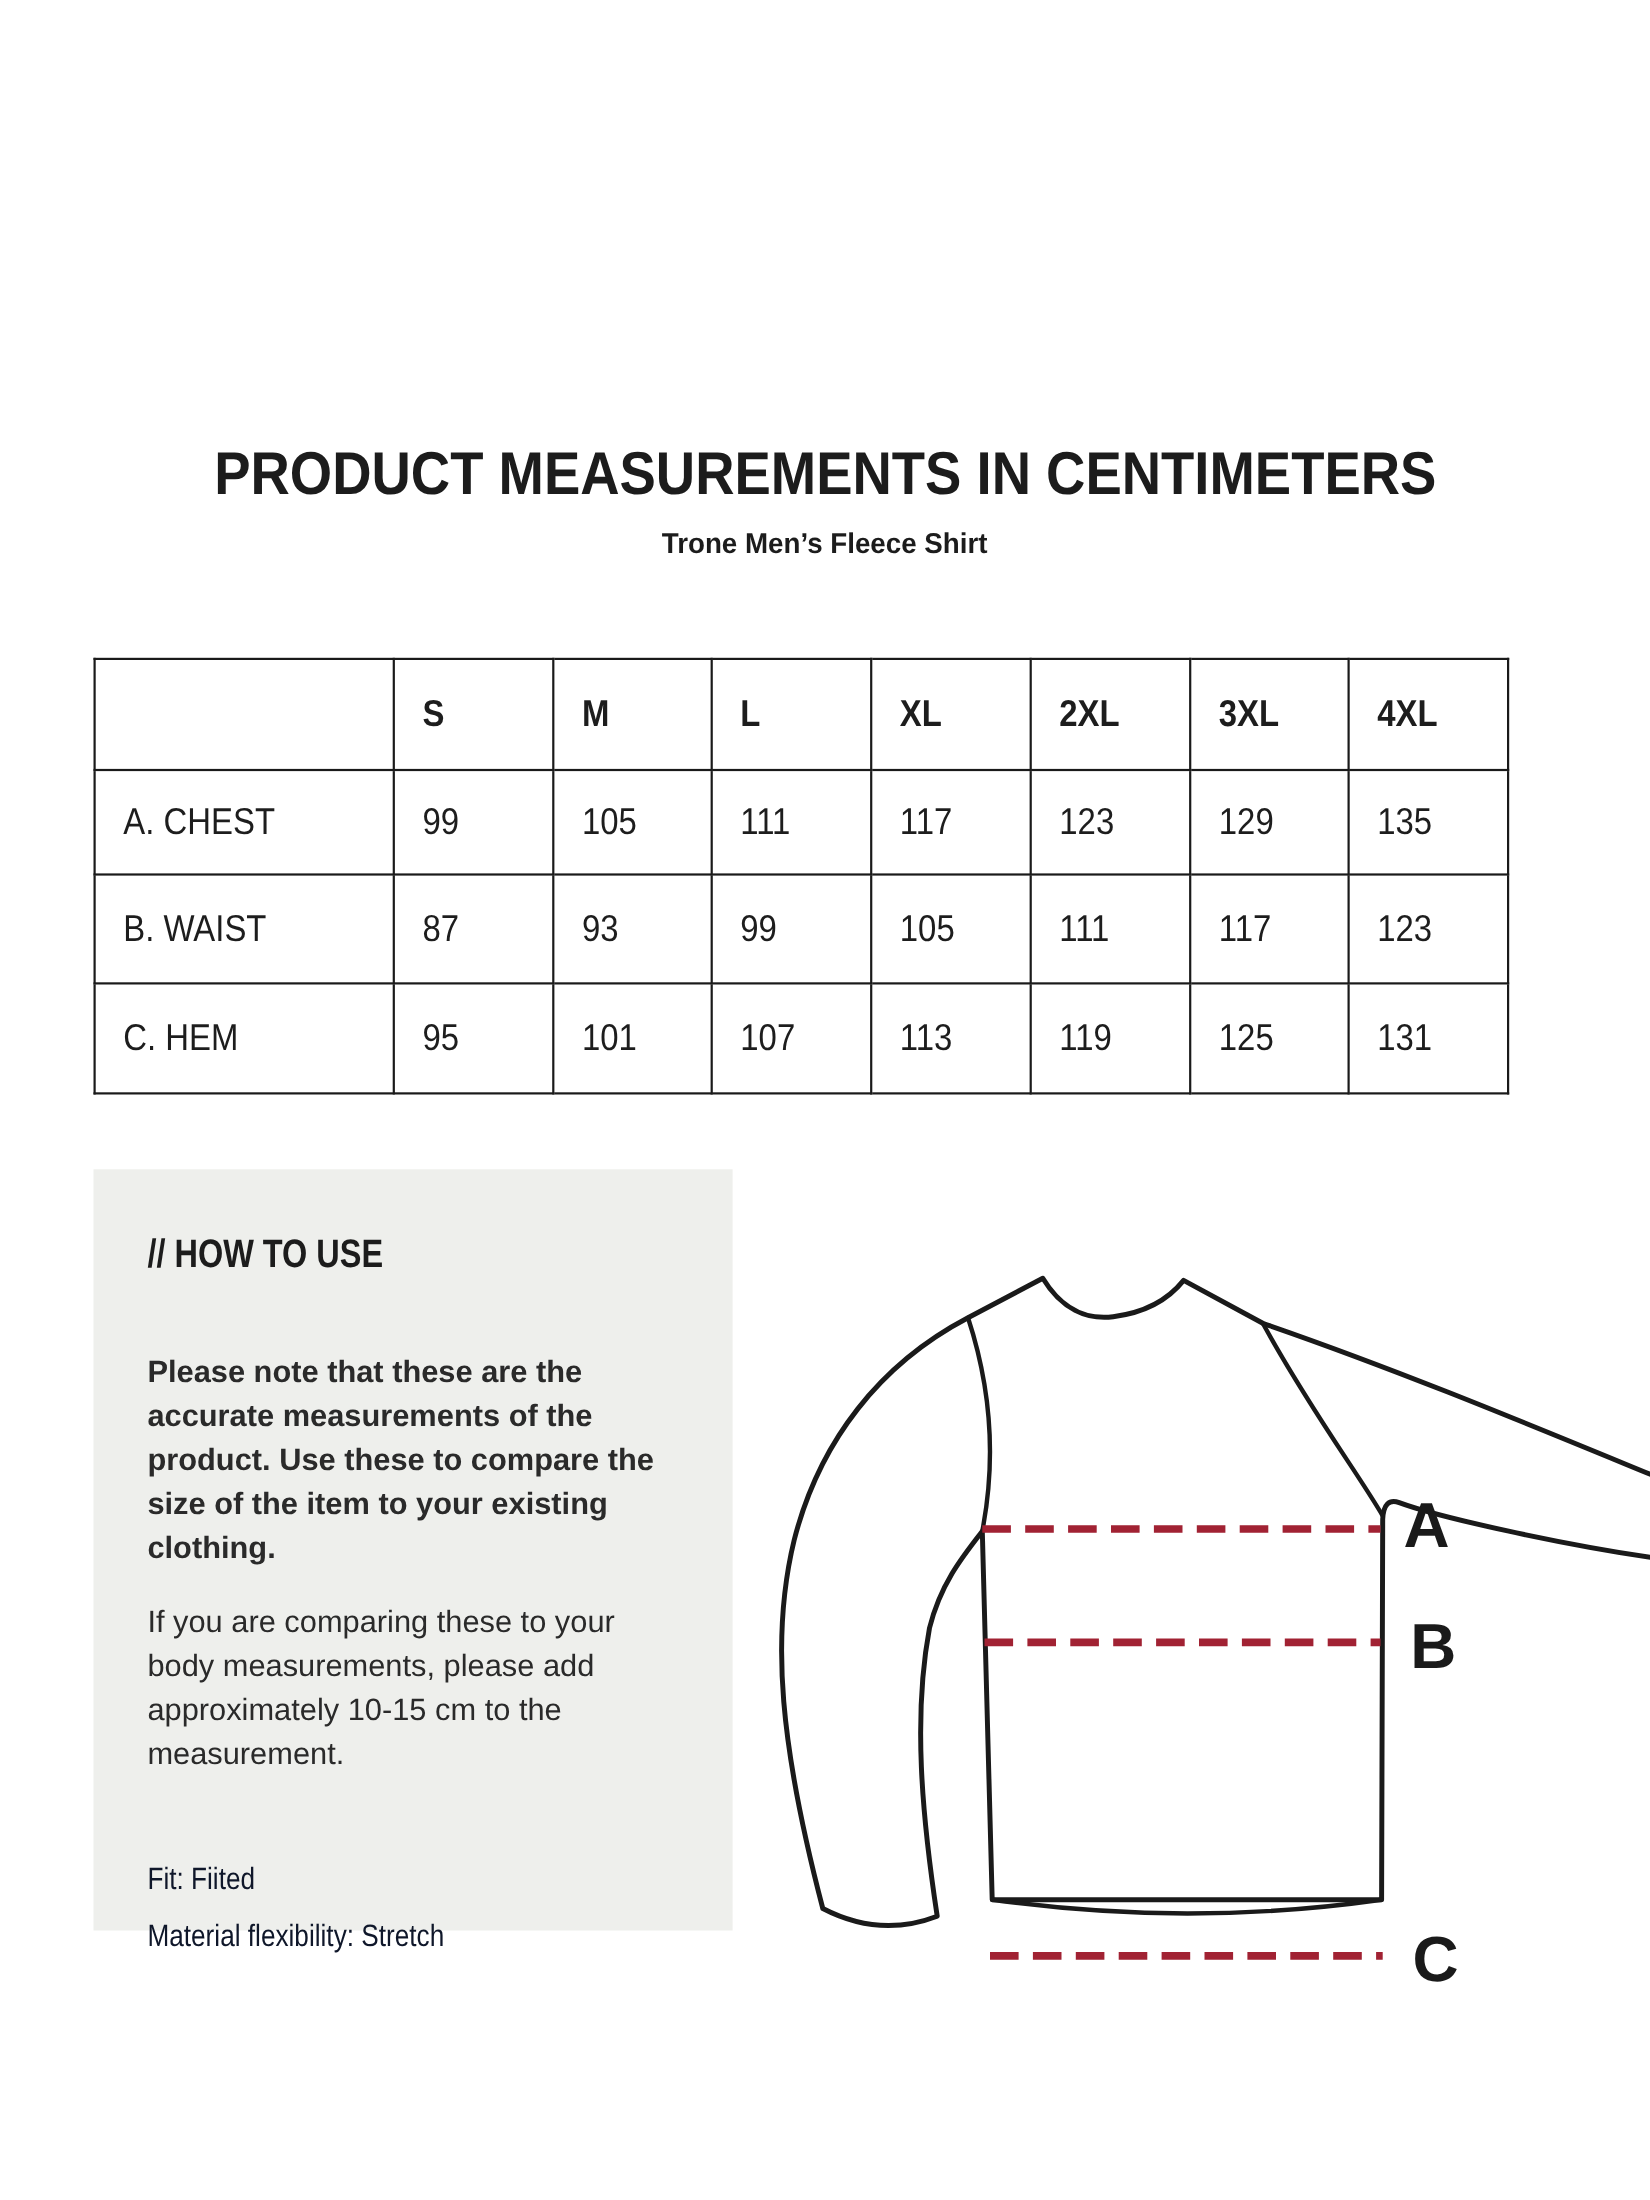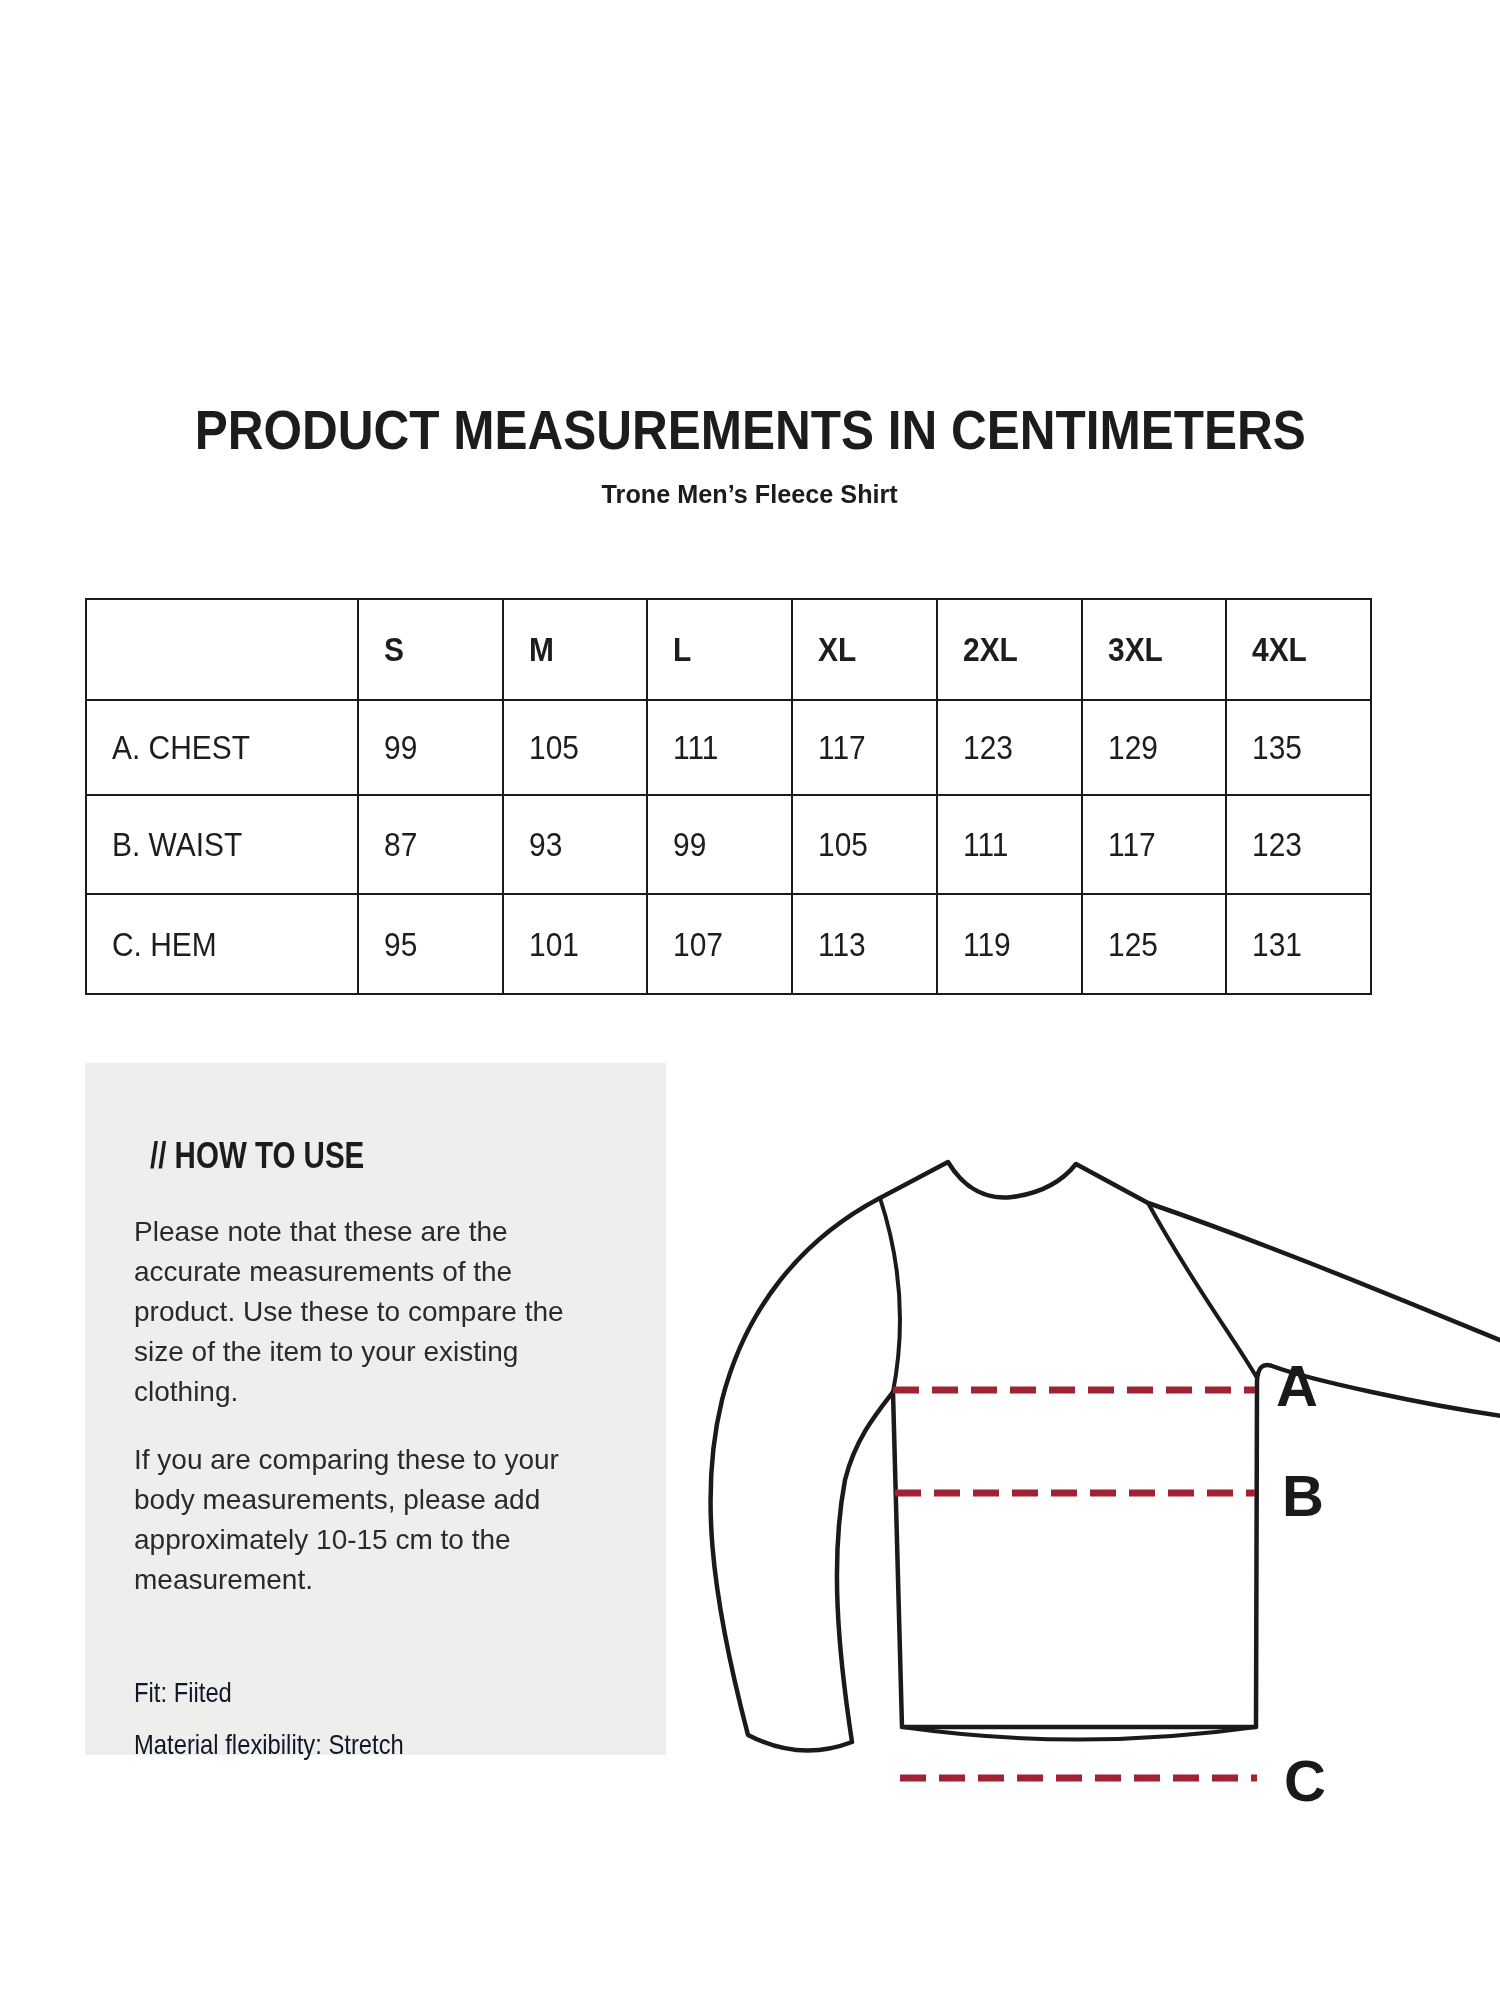--- a/index.html
+++ b/index.html
@@ -28,24 +28,24 @@
   table.size-table tr.r0{height:95px;padding-left:36px;}
   table.size-table tr.r1{height:99px;}
   table.size-table tr.r2{height:100px;}
   td.rowlabel{font-weight:bold;}
 
   
   .howto-panel{
     position:absolute;left:85px;top:1063px;width:581px;height:692px;
     background:#eeefec;box-sizing:border-box;padding:55px 40px 0 49px;
   }
-  .howto-heading{font-size:36px;font-weight:bold;line-height:44px;margin:16px;}
+  .howto-heading{font-size:36px;font-weight:bold;line-height:44px;margin:0;}
   .howto-heading .cond{display:inline-block;transform:scaleX(0.82);transform-origin:0 50%;white-space:nowrap;}
   .howto-para{font-size:28px;line-height:40px;color:#2a2a2a;width:470px;margin:0;}
-  .p1{margin-top:34px;}
+  .p1{margin-top:65px;font-weight:bold;}
   .p2{margin-top:28px;}
   .fact-line{font-size:28px;line-height:40px;color:#0f172a;}
   .fact-line .cond{display:inline-block;transform:scaleX(0.85);transform-origin:0 50%;white-space:nowrap;}
   .f1{margin-top:73px;}
   .f2{margin-top:12px;}
 
   
   .shirt-svg{position:absolute;left:640px;top:1120px;width:860px;height:700px;}
   .outline{fill:none;stroke:#1a1a1a;stroke-width:4.5;stroke-linejoin:round;stroke-linecap:round;}
   .seam{fill:none;stroke:#1a1a1a;stroke-width:4;stroke-linecap:round;}

